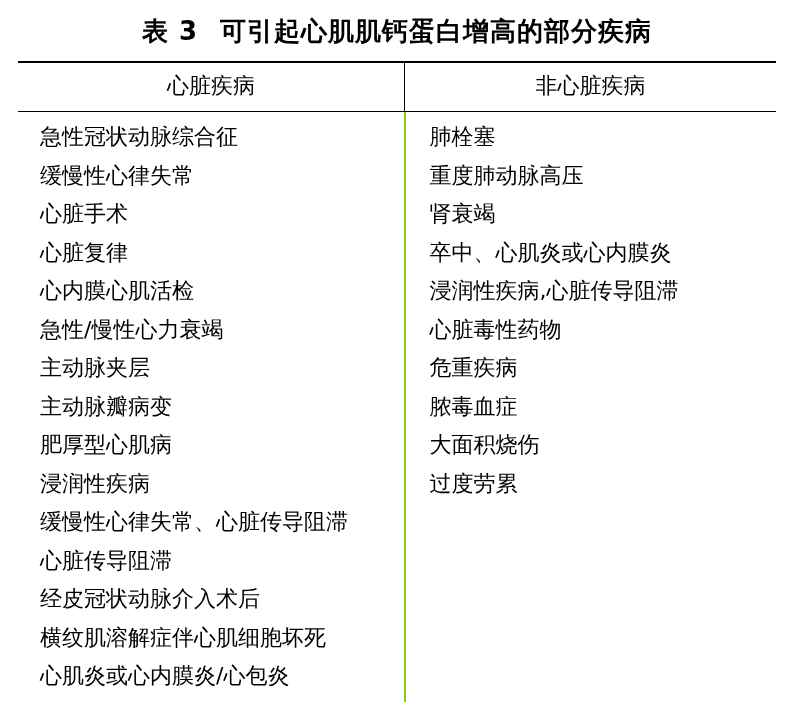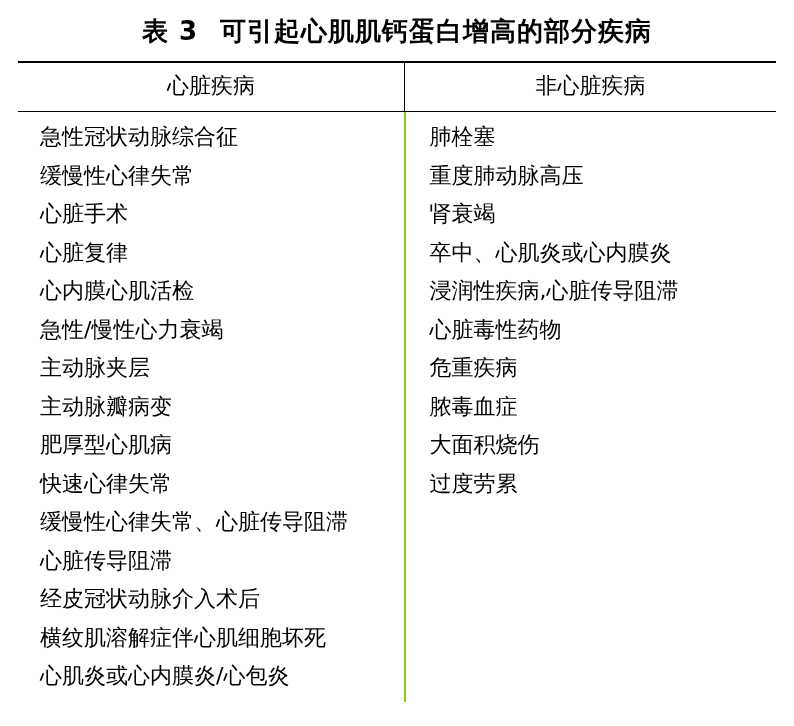--- a/index.html
+++ b/index.html
@@ -125,21 +125,21 @@
             <ul class="items left-items">
               <li>急性冠状动脉综合征</li>
               <li>缓慢性心律失常</li>
               <li>心脏手术</li>
               <li>心脏复律</li>
               <li>心内膜心肌活检</li>
               <li>急性/慢性心力衰竭</li>
               <li>主动脉夹层</li>
               <li>主动脉瓣病变</li>
               <li>肥厚型心肌病</li>
-              <li>快速心律失常</li>
+              <li>浸润性疾病</li>
               <li>缓慢性心律失常、心脏传导阻滞</li>
               <li>心脏传导阻滞</li>
               <li>经皮冠状动脉介入术后</li>
               <li>横纹肌溶解症伴心肌细胞坏死</li>
               <li>心肌炎或心内膜炎/心包炎</li>
             </ul>
             <div class="spacer-bottom"></div>
           </td>
           <td class="cell right-cell">
             <ul class="items right-items">

